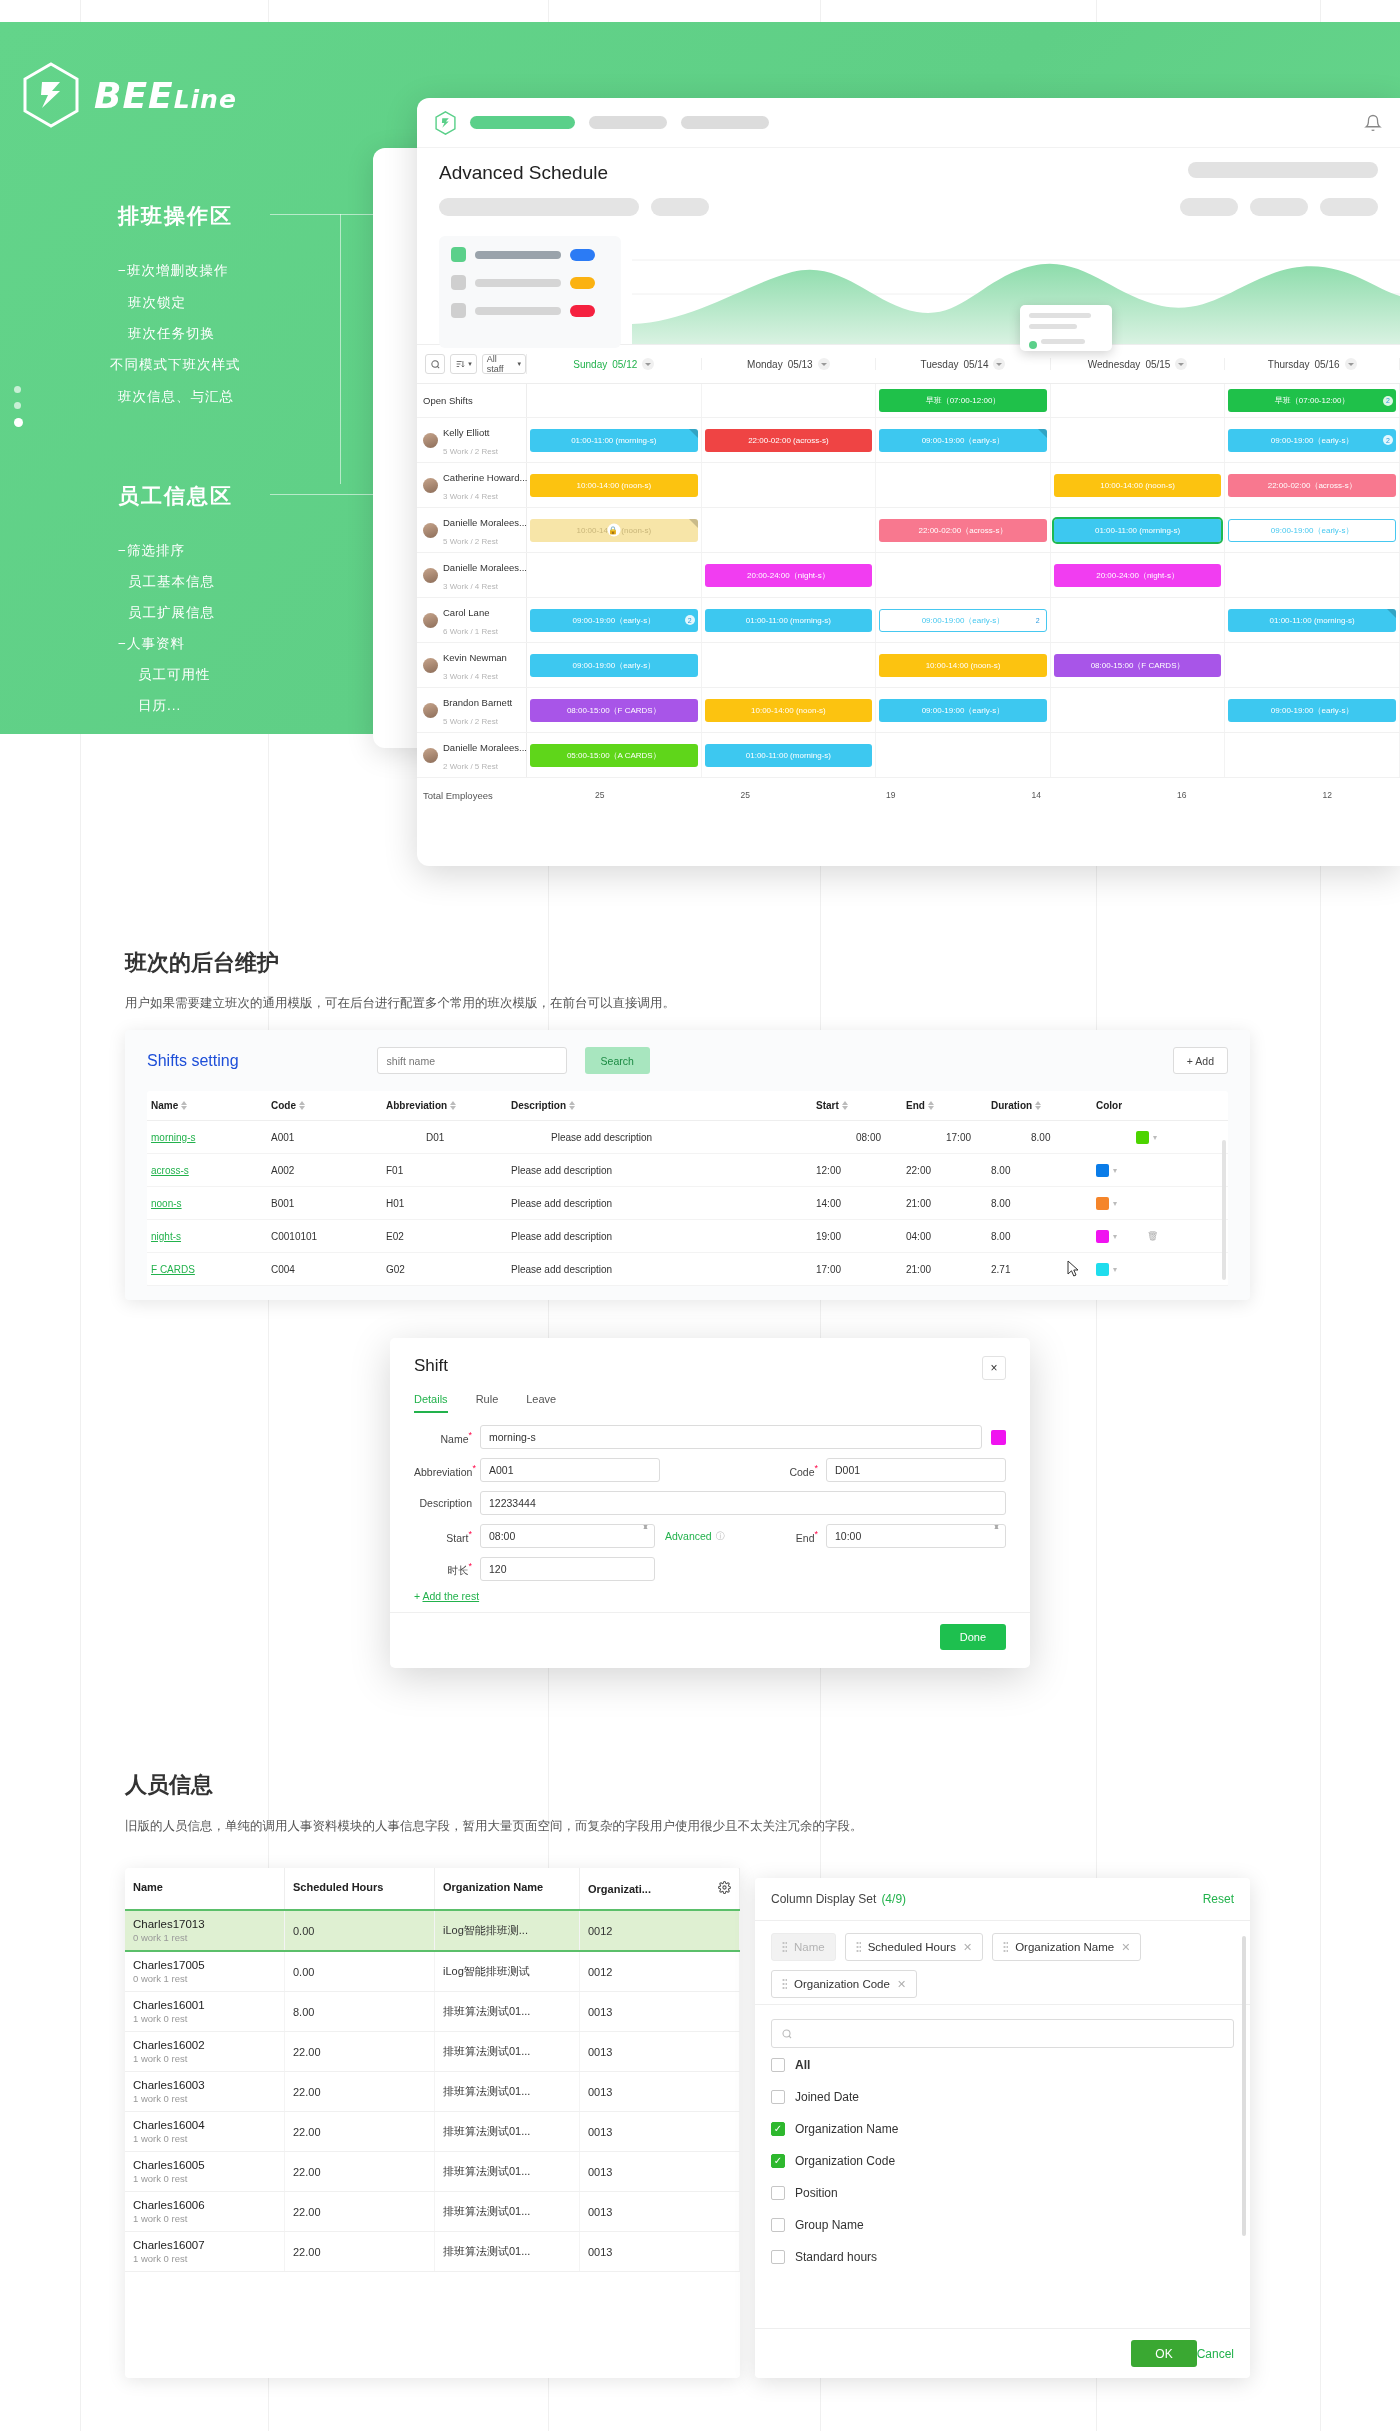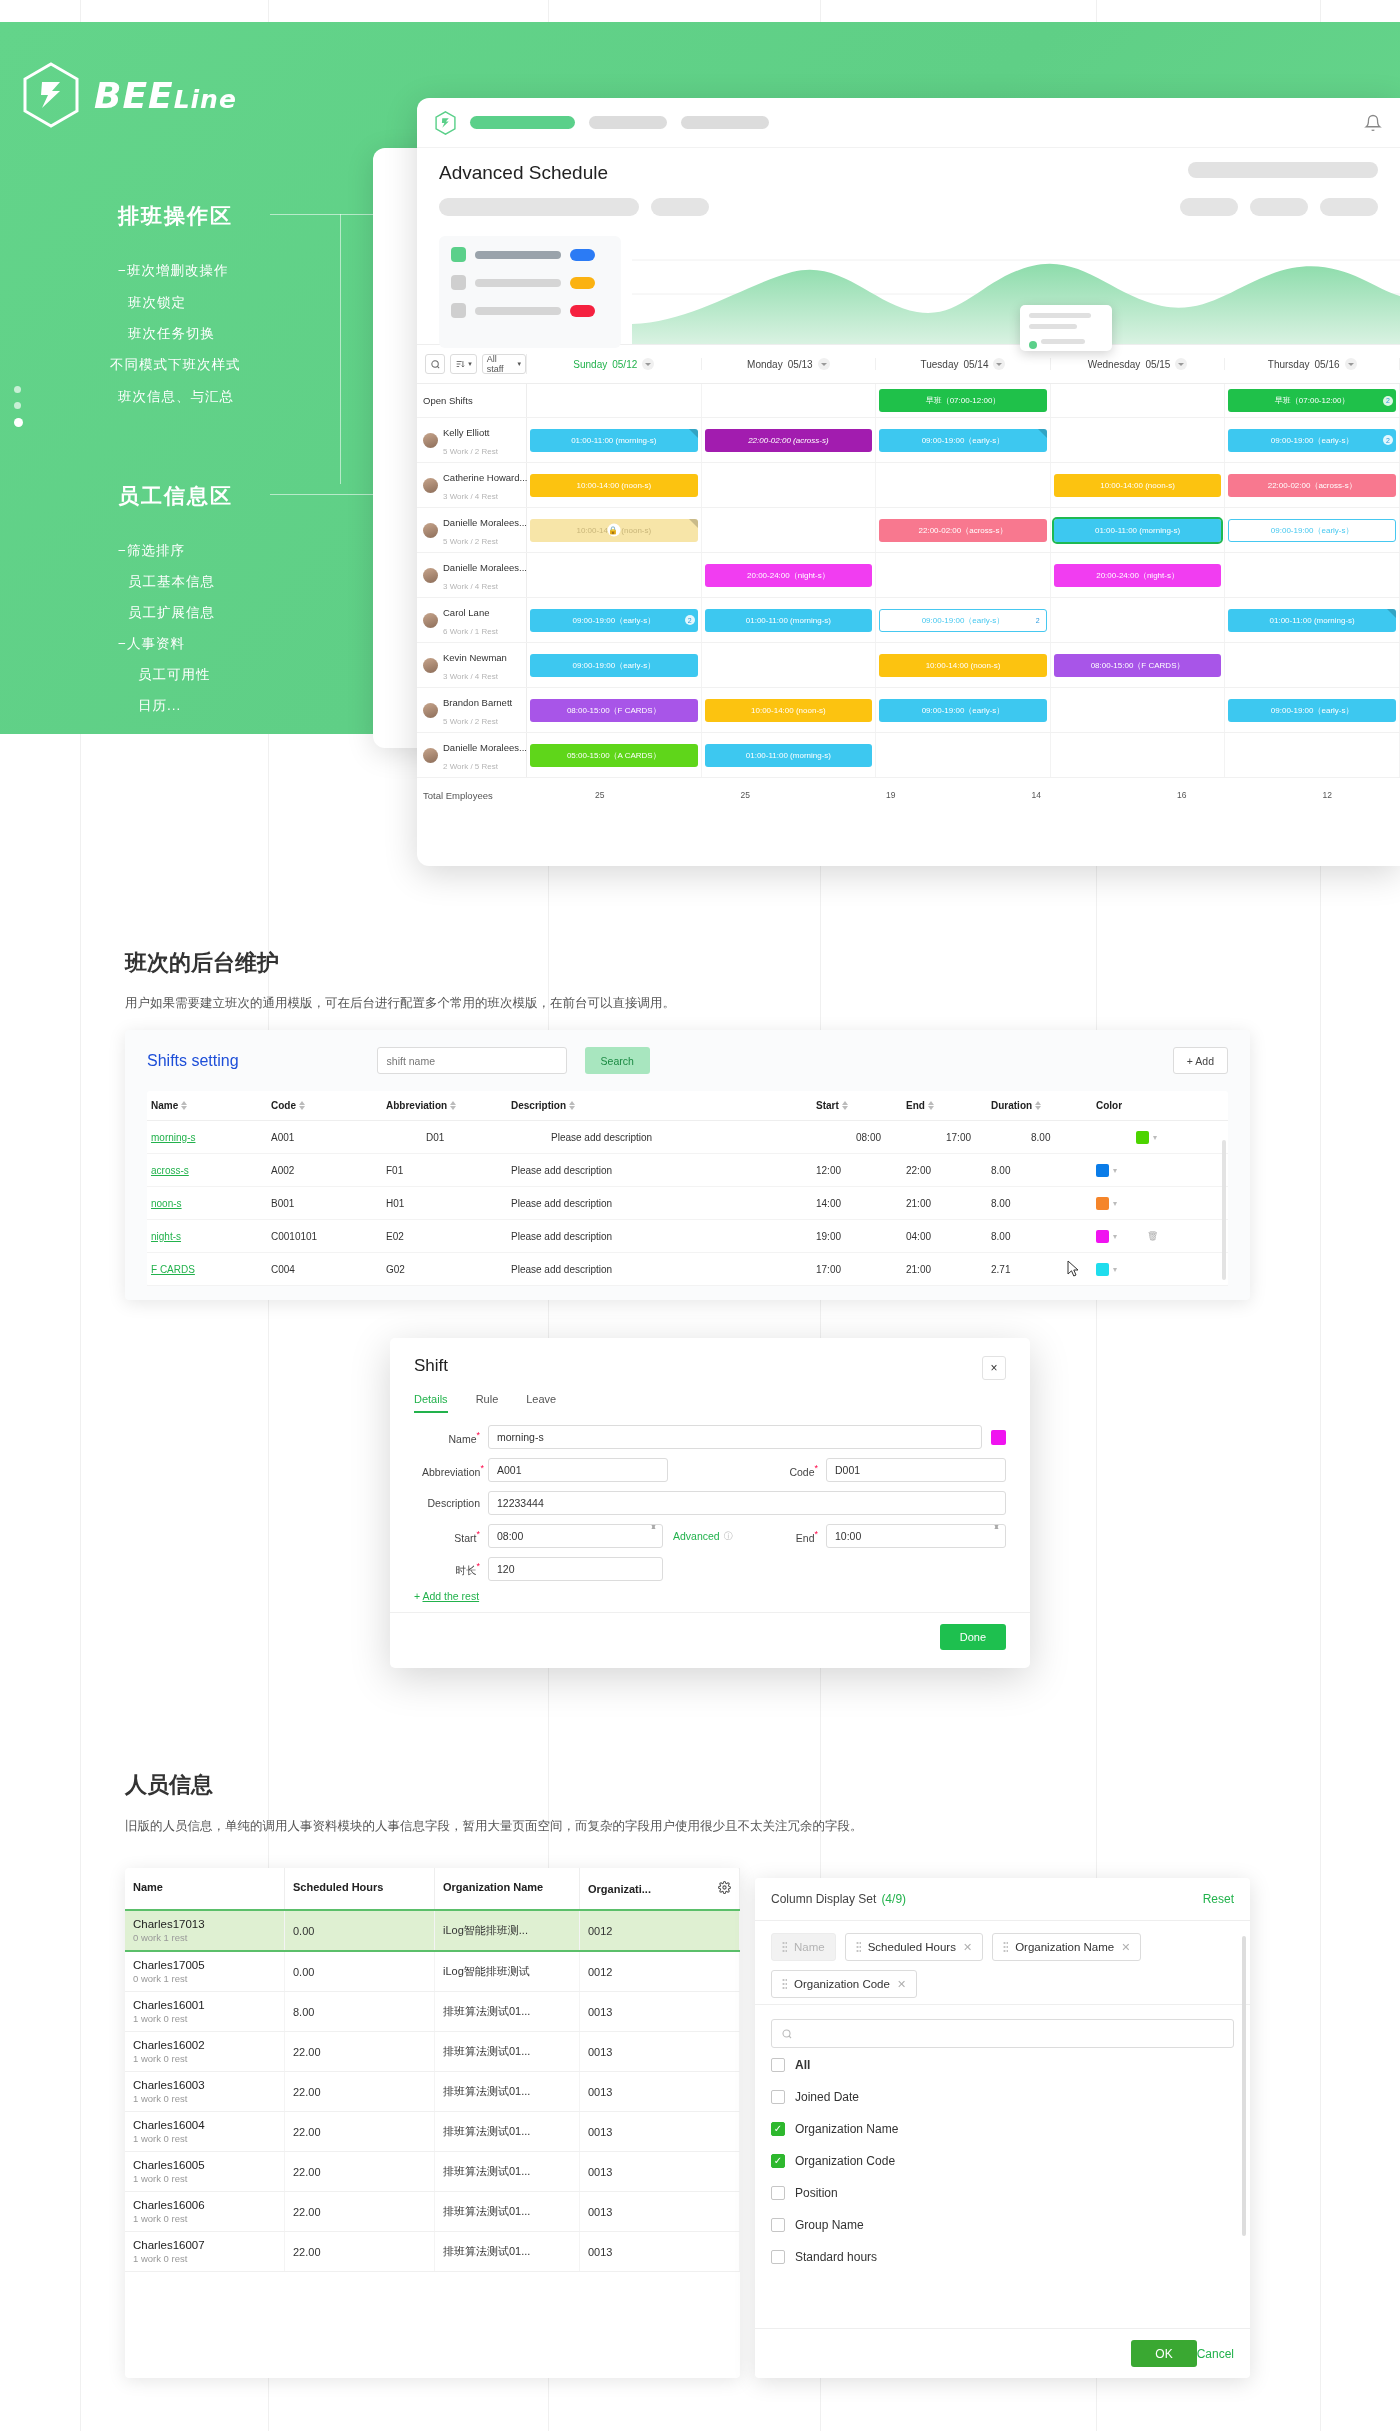--- a/index.html
+++ b/index.html
@@ -152,21 +152,21 @@
     background:#fff; border-radius:5px; box-shadow:0 10px 40px rgba(0,0,0,.17); z-index:8;
   }
   .m-head { padding:18px 24px 0 24px; display:flex; align-items:flex-start; }
   .m-head h3 { margin:0; font-size:17px; font-weight:400; color:#222; }
   .m-x { margin-left:auto; width:24px; height:24px; border:1px solid #e2e2e2; border-radius:3px; background:#fff; display:flex; align-items:center; justify-content:center; font-size:12px; color:#333; cursor:pointer; }
   .m-tabs { display:flex; gap:28px; padding:13px 24px 0 24px; }
   .m-tab { font-size:11px; color:#555; padding-bottom:6px; cursor:pointer; }
   .m-tab.on { color:#22b24c; border-bottom:2px solid #22b24c; }
   .m-body { padding:12px 24px 0 24px; }
   .frow { display:flex; align-items:center; margin-bottom:9px; }
-  .flab { width:66px; text-align:right; font-size:10.5px; color:#444; padding-right:8px; flex:0 0 auto;margin-left:8px; }
+  .flab { width:66px; text-align:right; font-size:10.5px; color:#444; padding-right:8px; flex:0 0 auto; }
   .req { color:#f04; font-size:9px; vertical-align:super; }
   .fin { flex:1 1 auto; border:1px solid #dcdcdc; border-radius:3px; height:24px; padding:0 8px; font-size:10.5px; color:#333; background:#fff; }
   .stepper { position:relative; }
   .stepper .sp { position:absolute; right:6px; top:3px; display:flex; flex-direction:column; line-height:0; color:#aaa; font-size:7px; }
   .m-foot { border-top:1px solid #efefef; margin-top:10px; padding:11px 24px; display:flex; justify-content:flex-end; }
   .btn-green { background:#1ec04f; color:#fff; border:none; border-radius:3px; height:26px; padding:0 20px; font-size:11px; cursor:pointer; }
 
   
   .people-card { left:125px; top:1868px; width:615px; height:510px; background:#fff; }
   .ptbl-head { display:flex; border-bottom:2px solid #5bbf6a; }
@@ -401,21 +401,21 @@
             <span class="avatar"></span>
             <span><span class="ename">Kelly Elliott</span><br><span class="esub">5 Work / 2 Rest</span></span>
           </div>
           <div class="ecell">
             <div class="chip" style="background:#3dc8f0;">
               <span>01:00-11:00 (morning-s)</span>
               <span class="corner"></span>
             </div>
           </div>
           <div class="ecell">
-            <div class="chip" style="background:#a21caf;font-style:italic;">
+            <div class="chip" style="background:#ef4444;">
               <span>22:00-02:00 (across-s)</span>
             </div>
           </div>
           <div class="ecell">
             <div class="chip" style="background:#3dc8f0;">
               <span>09:00-19:00（early-s）</span>
               <span class="corner"></span>
             </div>
           </div>
           <div class="ecell"></div>

